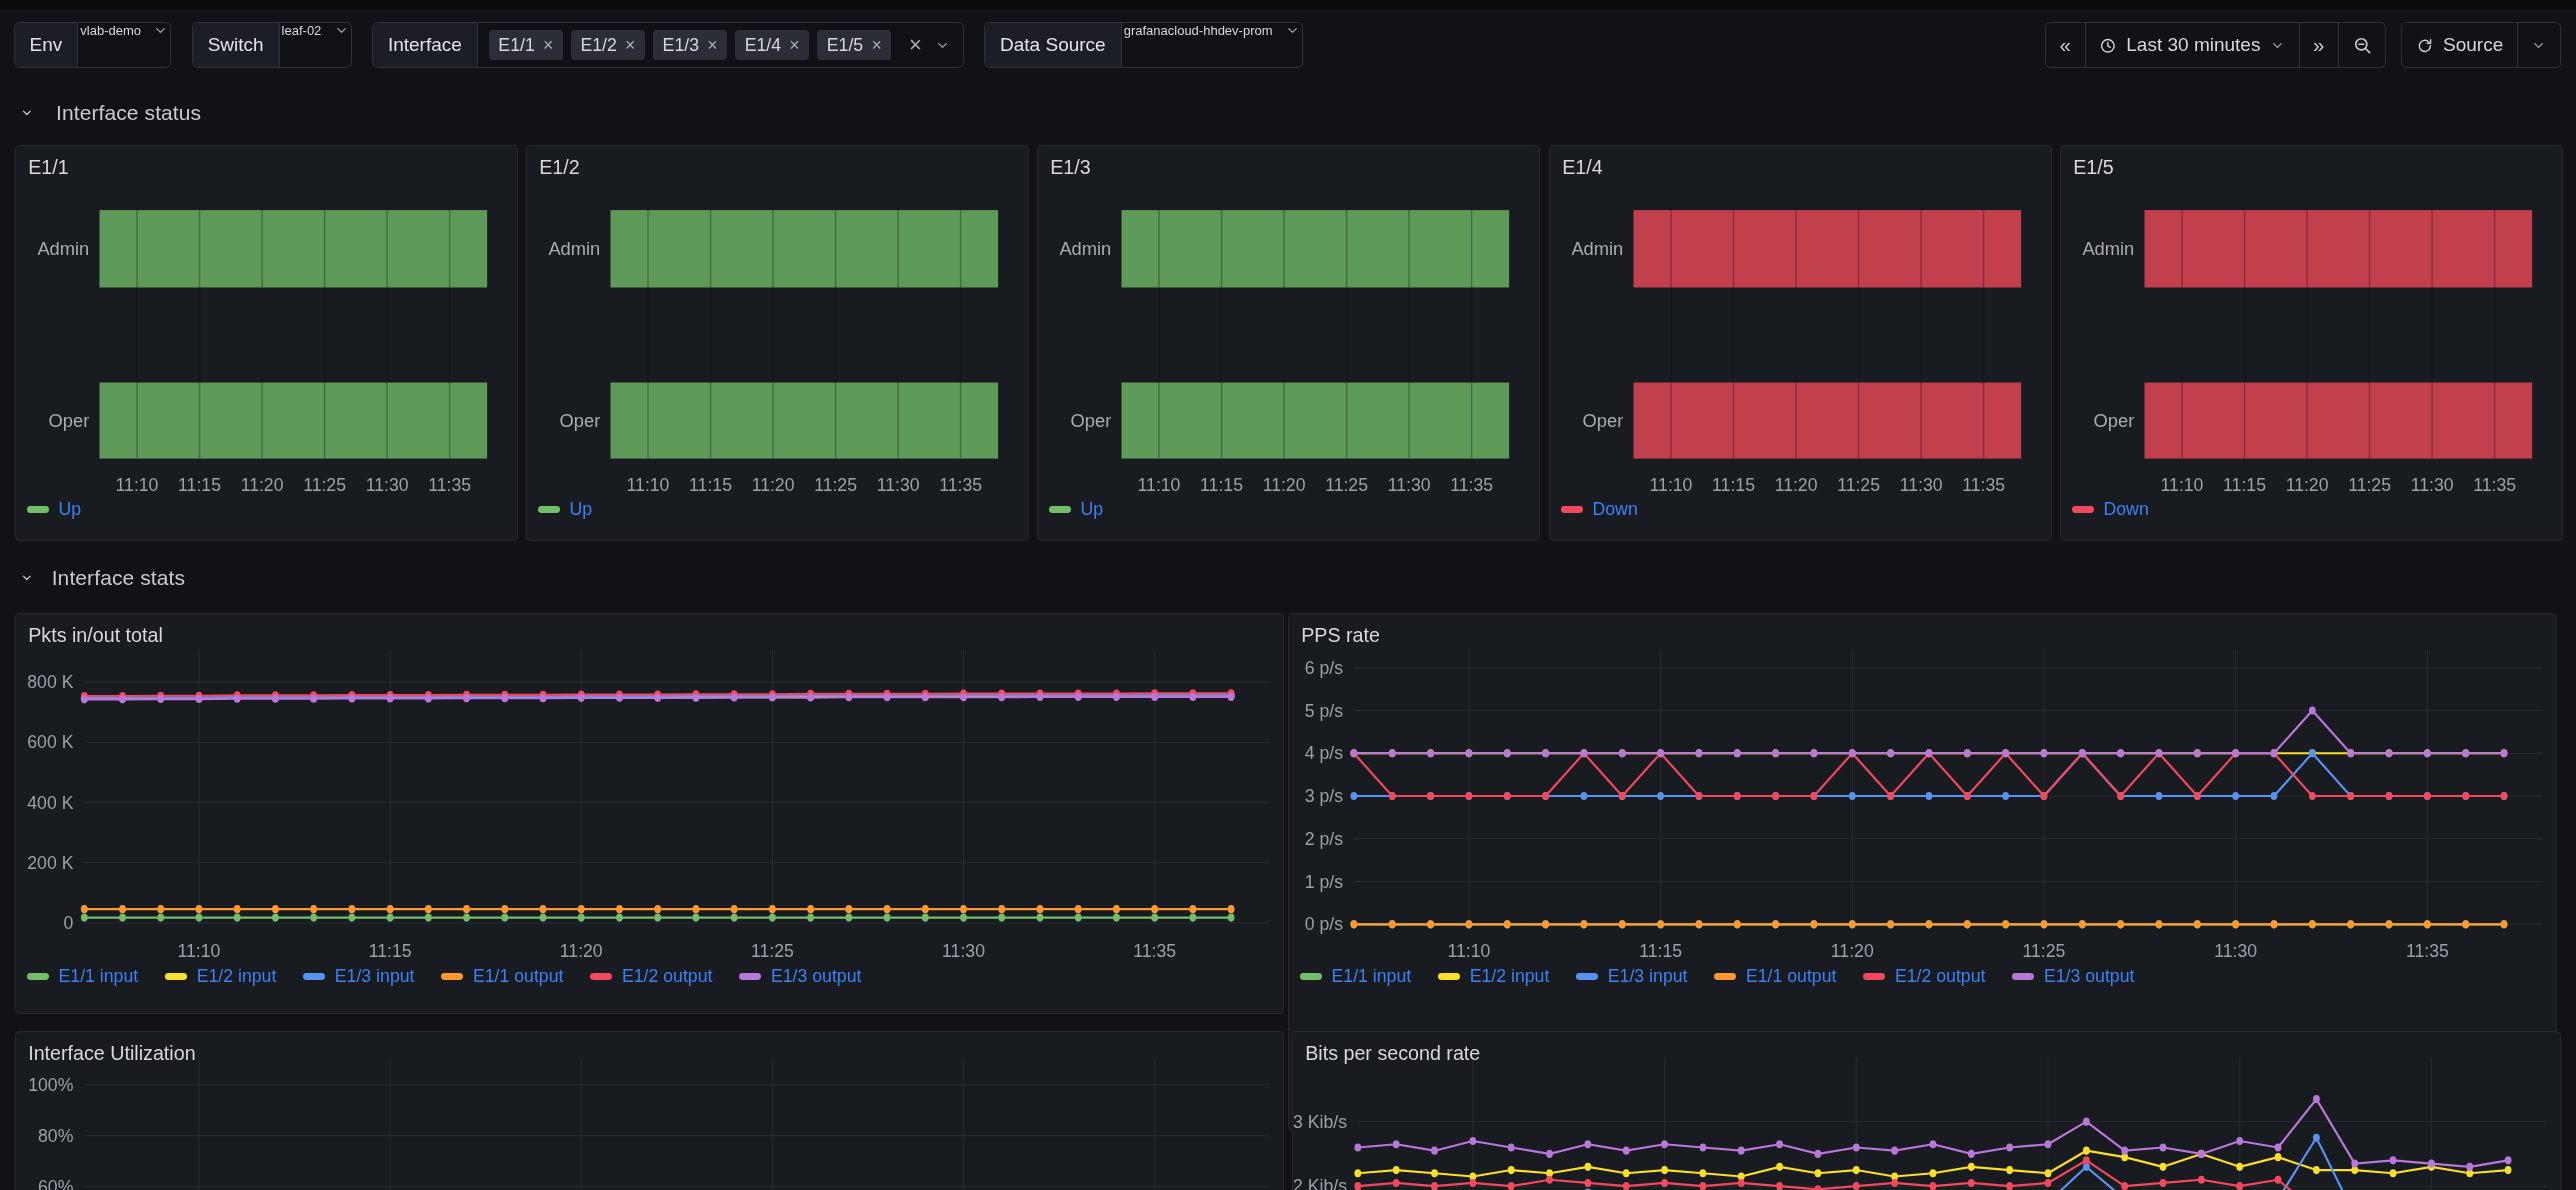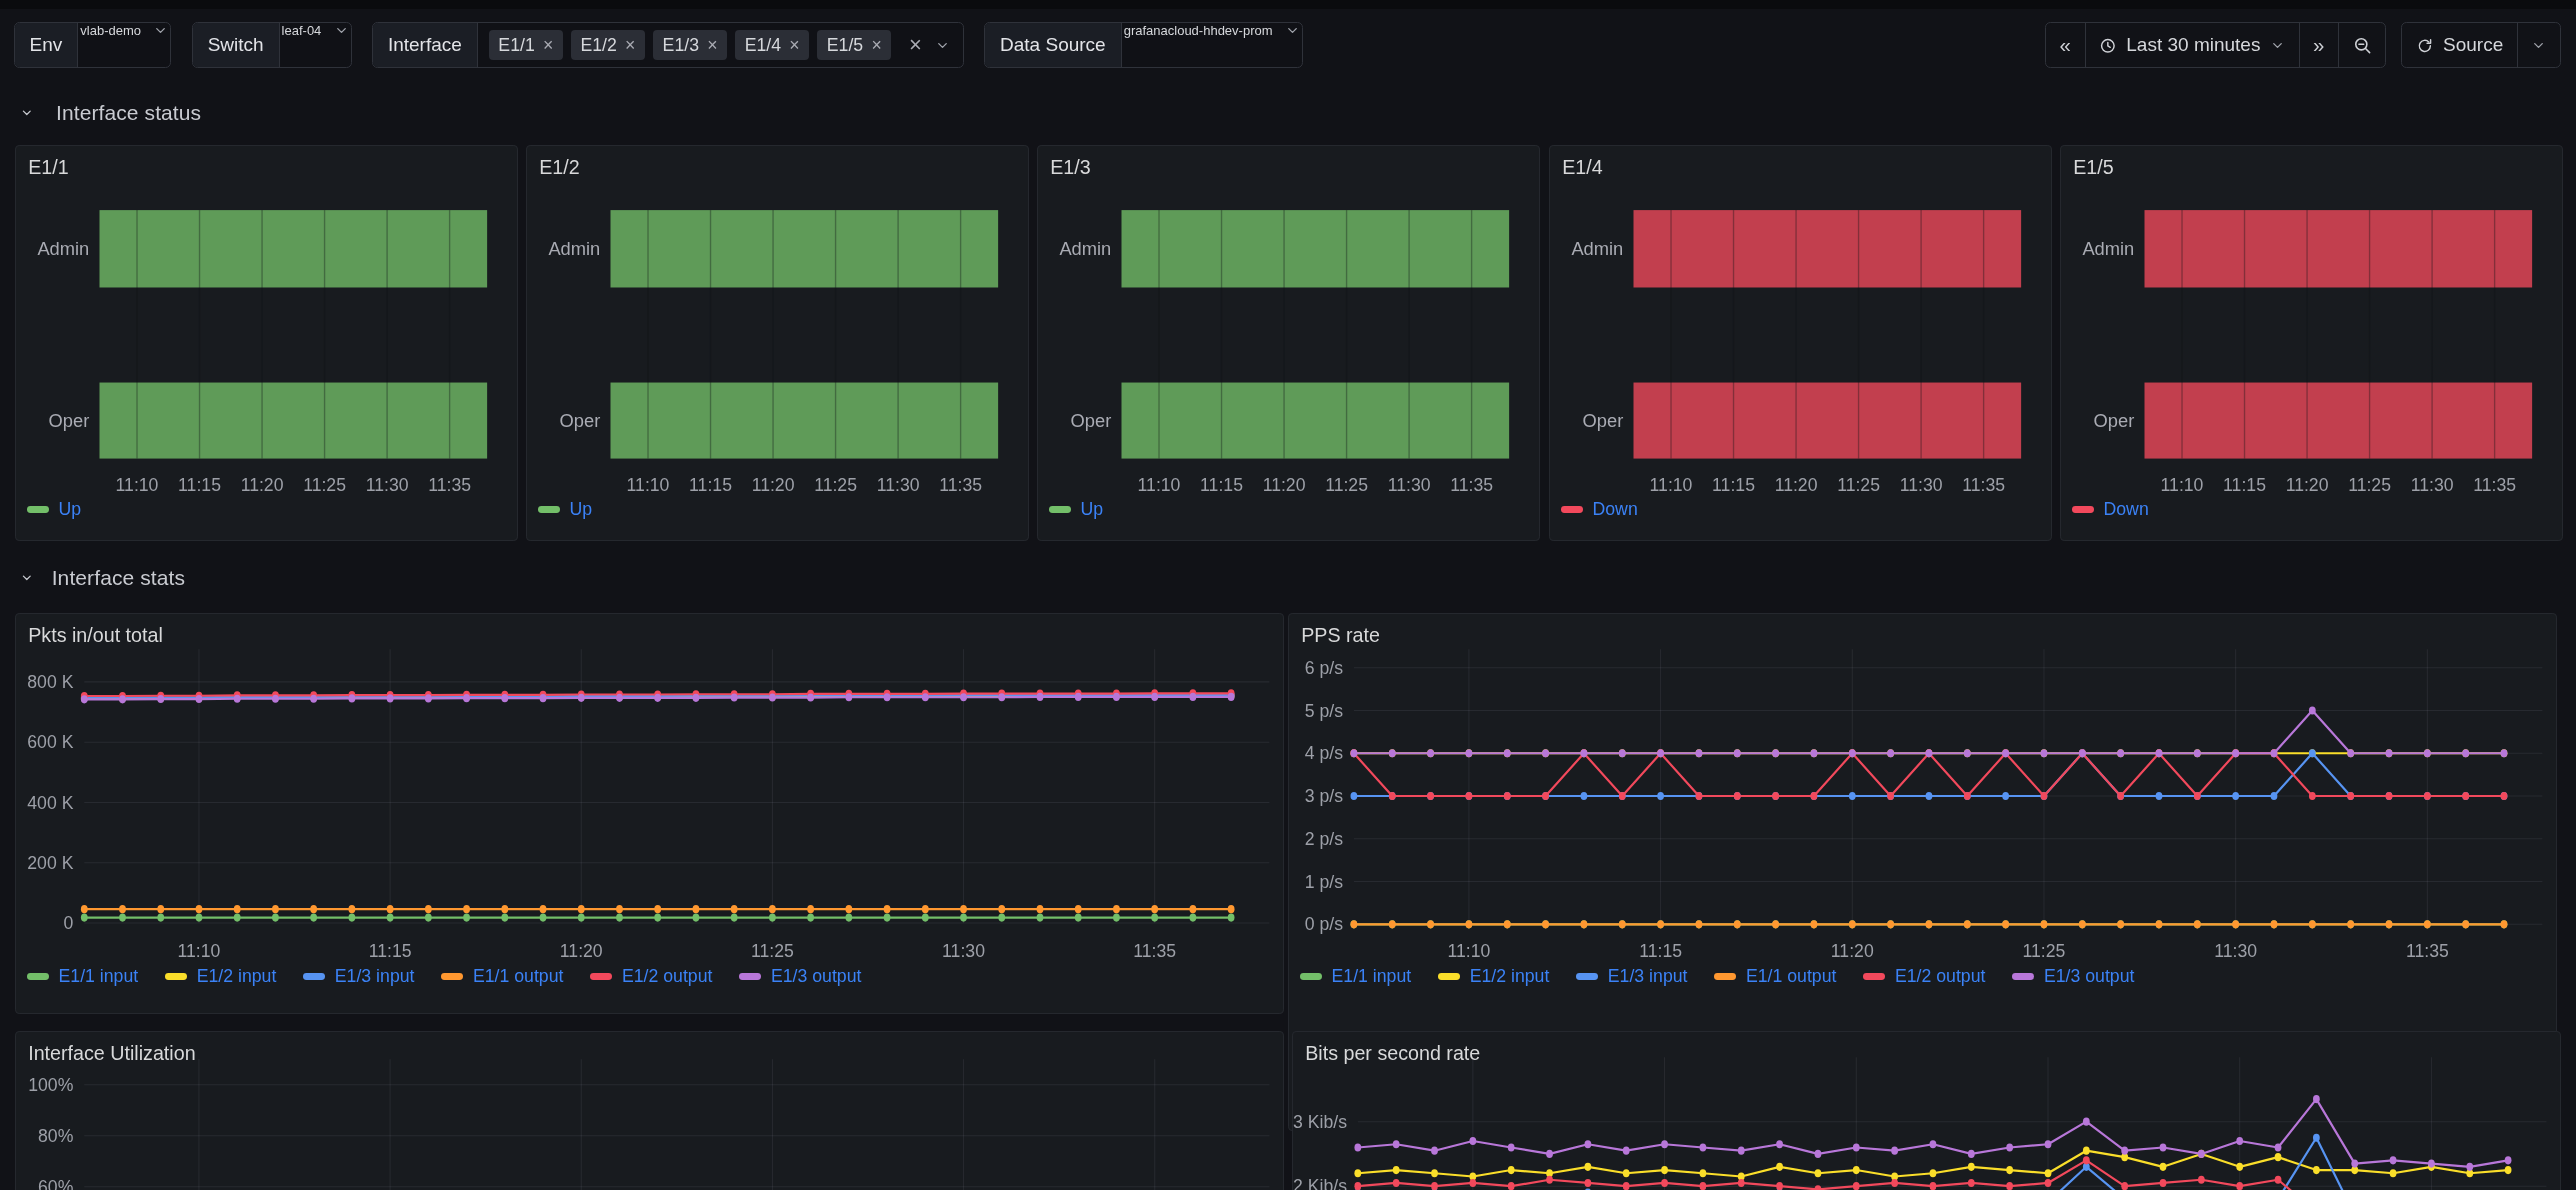--- a/index.html
+++ b/index.html
@@ -54,21 +54,21 @@
           <span class="icon" style="color: rgb(157, 160, 168);">
             <svg width="15" height="15" viewBox="0 0 24 24">
               <path d="M6 9l6 6 6-6" fill="none" stroke="currentColor" stroke-width="2.2" stroke-linecap="round" stroke-linejoin="round"></path>
             </svg>
           </span>
         </div>
       </div>
       <div class="field-group">
         <div class="field-label">Switch</div>
         <div class="field-value">
-          <span>leaf-04</span>
+          <span>leaf-02</span>
           <span class="icon" style="color: rgb(157, 160, 168);">
             <svg width="15" height="15" viewBox="0 0 24 24">
               <path d="M6 9l6 6 6-6" fill="none" stroke="currentColor" stroke-width="2.2" stroke-linecap="round" stroke-linejoin="round"></path>
             </svg>
           </span>
         </div>
       </div>
       <div class="field-group">
         <div class="field-label">Interface</div>
         <div class="chips">

